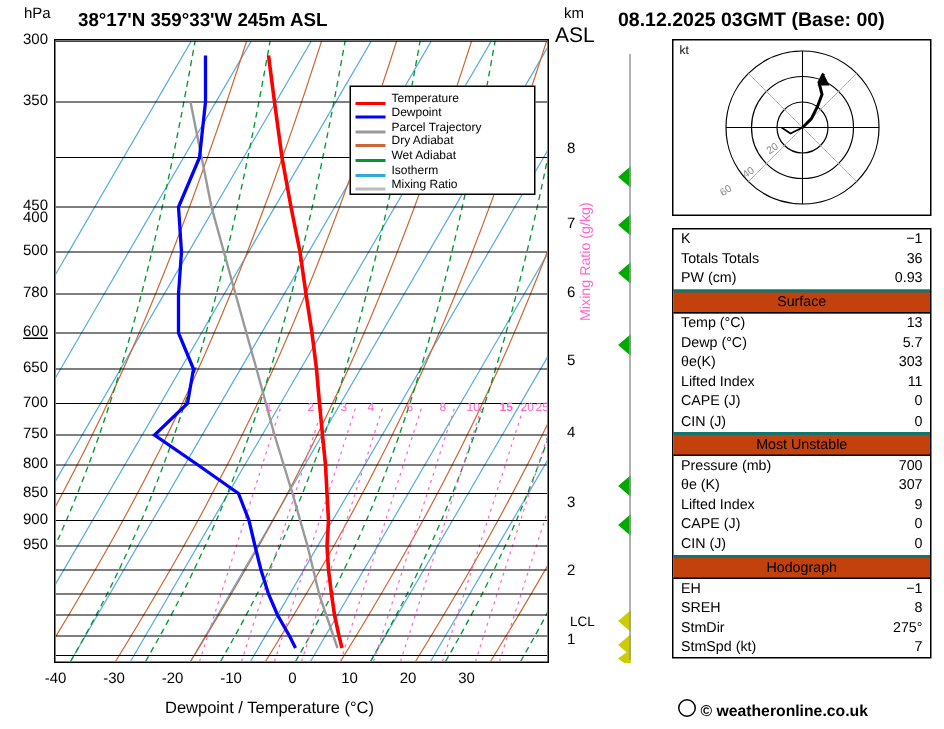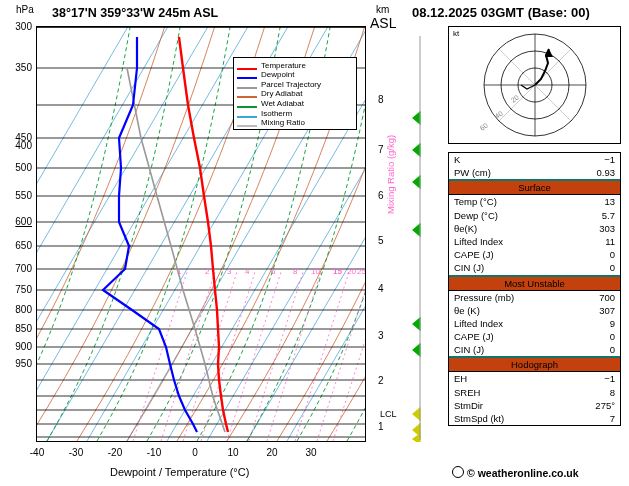--- a/index.html
+++ b/index.html
@@ -188,21 +188,21 @@
       <span style="position:absolute;left:310px;top:240px;font-size:8px;color:#ff66cc;">20</span>
       <span style="position:absolute;left:320px;top:240px;font-size:8px;color:#ff66cc;">25</span>
     </div>
   </div>
 
   <div class="ylab" style="left:2px;top:21px;">300</div>
   <div class="ylab" style="left:2px;top:62px;">350</div>
   <div class="ylab" style="left:2px;top:99px;margin-top:41px;">400</div>
   <div class="ylab" style="left:2px;top:132px;">450</div>
   <div class="ylab" style="left:2px;top:162px;">500</div>
-  <div class="ylab" style="left:2px;top:190px;">550</div>
+  <div class="ylab" style="left:2px;top:190px;">780</div>
   <div class="ylab" style="left:2px;top:216px;text-decoration:underline;">600</div>
   <div class="ylab" style="left:2px;top:240px;">650</div>
   <div class="ylab" style="left:2px;top:263px;">700</div>
   <div class="ylab" style="left:2px;top:284px;">750</div>
   <div class="ylab" style="left:2px;top:304px;">800</div>
   <div class="ylab" style="left:2px;top:323px;">850</div>
   <div class="ylab" style="left:2px;top:341px;">900</div>
   <div class="ylab" style="left:2px;top:358px;">950</div>
 
   <div class="xlab" style="left:22px;top:447px;">-40</div>
@@ -272,20 +272,24 @@
       <polygon points="100,22 96,30 104,30" fill="#000000"></polygon>
     </svg>
   </div>
 
   <div id="stats">
     <div class="srow">
       <span class="k1">K</span>
       <span class="k2">−1</span>
     </div>
     <div class="srow">
+      <span class="k1">Totals Totals</span>
+      <span class="k2">36</span>
+    </div>
+    <div class="srow">
       <span class="k1">PW (cm)</span>
       <span class="k2">0.93</span>
     </div>
 
     <div class="scenter sec-title">Surface</div>
     <div class="srow">
       <span class="k1">Temp (°C)</span>
       <span class="k2">13</span>
     </div>
     <div class="srow">

